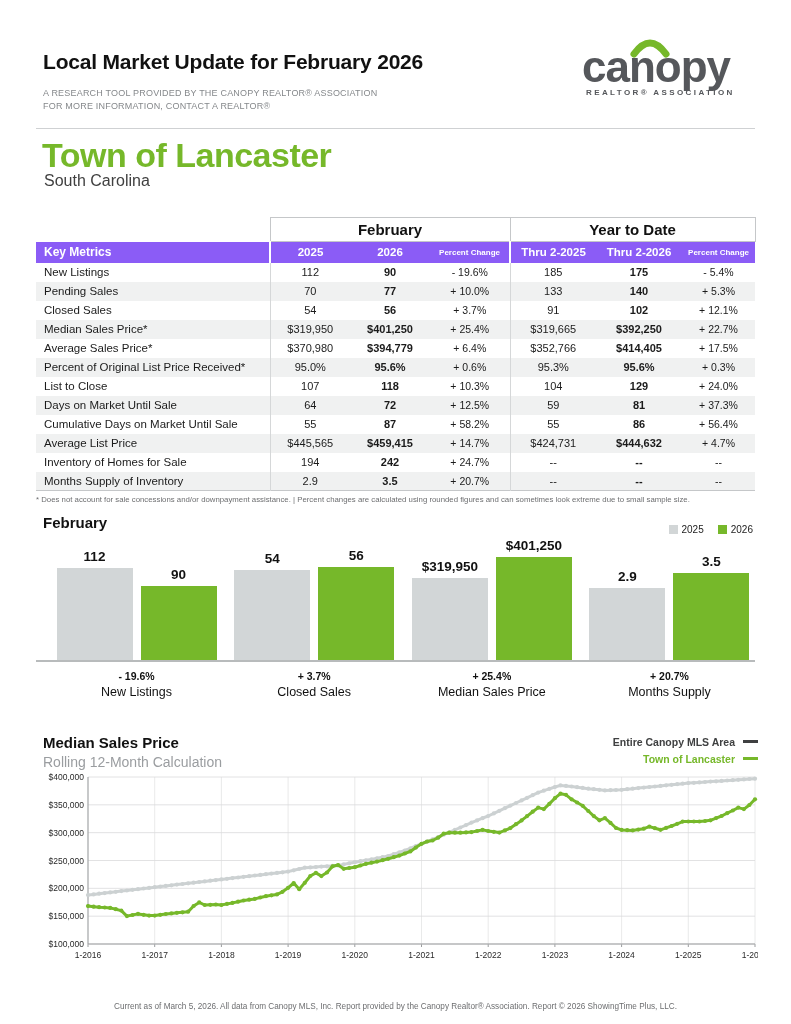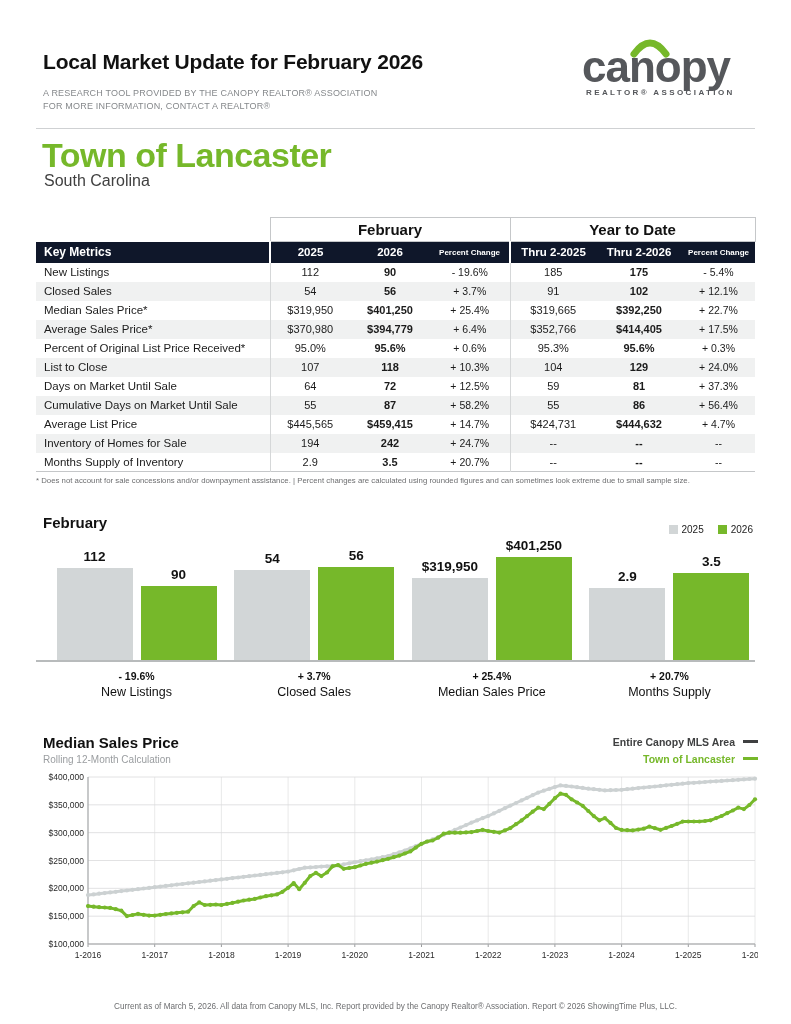--- a/index.html
+++ b/index.html
@@ -15,21 +15,21 @@
 
   .region-name { position:absolute; left:42px; top:136px; font-size:34px; font-weight:bold; color:#76b82a; letter-spacing:-0.5px; }
   .region-state { position:absolute; left:44px; top:172px; font-size:16px; color:#404040; }
 
   
   .tbl-wrap { position:absolute; left:36px; top:217px; width:719px; }
   table.metrics { width:719px; border-collapse:collapse; table-layout:fixed; font-size:11px; }
   table.metrics td, table.metrics th { padding:0 4px; height:19px; vertical-align:middle; }
   tr.super th { height:24px; font-size:15px; font-weight:bold; color:#111; background:#fff; border:1px solid #c5c7c9; text-align:center; }
   tr.super th.blank { border:none; background:transparent; }
-  tr.ghead th { background:#0f172a; color:#fff; font-weight:bold; height:21px; text-align:center; font-size:11.5px; }
+  tr.ghead th { background:#8b5cf6; color:#fff; font-weight:bold; height:21px; text-align:center; font-size:11.5px; }
   tr.ghead th.km { text-align:left; padding-left:8px; font-size:12px; }
   tr.ghead th.pc { font-size:8px; }
   tr.ghead th.gap { border-left:2px solid #fff; }
   tbody td { color:#1b1b1b; text-align:center; }
   tbody td.c-label { text-align:left; padding-left:8px; font-size:11.5px; }
   tbody td.bold { font-weight:bold; }
   tbody td.c-chg, tbody td.c-ychg { font-size:10.5px; }
   tbody tr:nth-child(even) { background:#f0f1f1; }
   tbody td.sep { border-left:1px solid #d5d7d8; }
   table.metrics { border-bottom:1px solid #c5c7c9; }
@@ -46,21 +46,21 @@
   .bar-val { font-size:13.5px; font-weight:bold; color:#111; margin-bottom:4px; white-space:nowrap; }
   .bar { width:76px; }
   .bar-labels { position:absolute; left:0; top:156px; width:719px; display:flex; justify-content:space-between; padding:0 5px 0 20px; }
   .bar-lab { width:161px; text-align:center; }
   .bar-chg { font-size:10.5px; font-weight:bold; color:#111; }
   .bar-name { font-size:12.5px; color:#111; margin-top:3px; }
 
   
   .linesec { position:absolute; left:34px; top:734px; width:724px; height:230px; }
   .line-title { position:absolute; left:9px; top:0; font-size:15px; font-weight:bold; color:#111; }
-  .line-sub { position:absolute; left:9px; top:20px; font-size:10px; color:#9a9da0; }
+  .line-sub { position:absolute; left:9px; top:20px; font-size:14px; color:#9a9da0; }
   .line-legend { position:absolute; right:0; top:2px; text-align:right; }
   .line-legend .row { font-size:10.5px; font-weight:bold; margin-bottom:5px; white-space:nowrap; }
   .line-legend .dash { display:inline-block; width:15px; height:3px; margin-left:8px; vertical-align:3px; }
   .chart-svg { position:absolute; left:0; top:34px; }
 
   .page-footer { position:absolute; left:0; right:0; top:1002px; text-align:center; font-size:8.2px; color:#6d6e70; }
 </style>
 </head>
 <body>
 
@@ -112,20 +112,29 @@
       </thead>
       <tbody id="metrics-body">
           <tr>
             <td class="c-label">New Listings</td>
             <td class="c-25 sep">112</td>
             <td class="c-26 bold">90</td>
             <td class="c-chg">- 19.6%</td>
             <td class="c-y25 sep">185</td>
             <td class="c-y26 bold">175</td>
             <td class="c-ychg">- 5.4%</td>
+          </tr>
+          <tr>
+            <td class="c-label">Pending Sales</td>
+            <td class="c-25 sep">70</td>
+            <td class="c-26 bold">77</td>
+            <td class="c-chg">+ 10.0%</td>
+            <td class="c-y25 sep">133</td>
+            <td class="c-y26 bold">140</td>
+            <td class="c-ychg">+ 5.3%</td>
           </tr>
           <tr>
             <td class="c-label">Closed Sales</td>
             <td class="c-25 sep">54</td>
             <td class="c-26 bold">56</td>
             <td class="c-chg">+ 3.7%</td>
             <td class="c-y25 sep">91</td>
             <td class="c-y26 bold">102</td>
             <td class="c-ychg">+ 12.1%</td>
           </tr>

